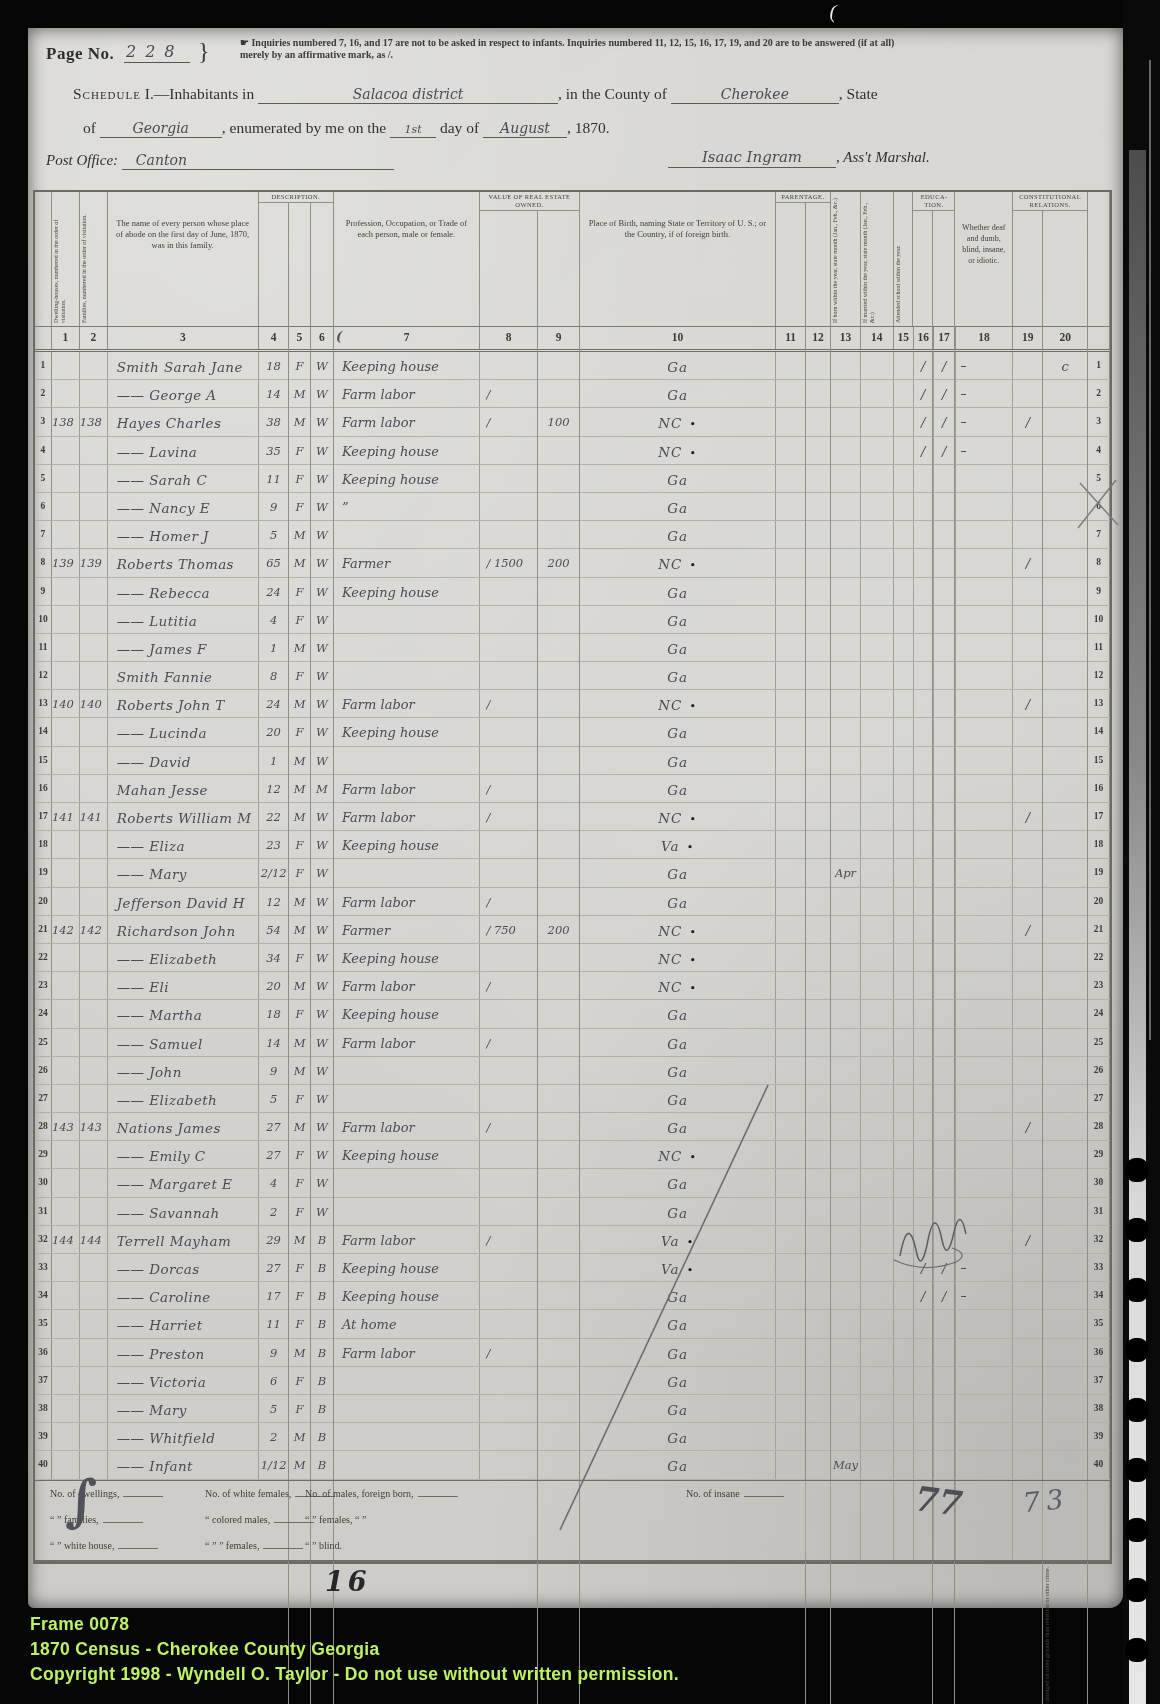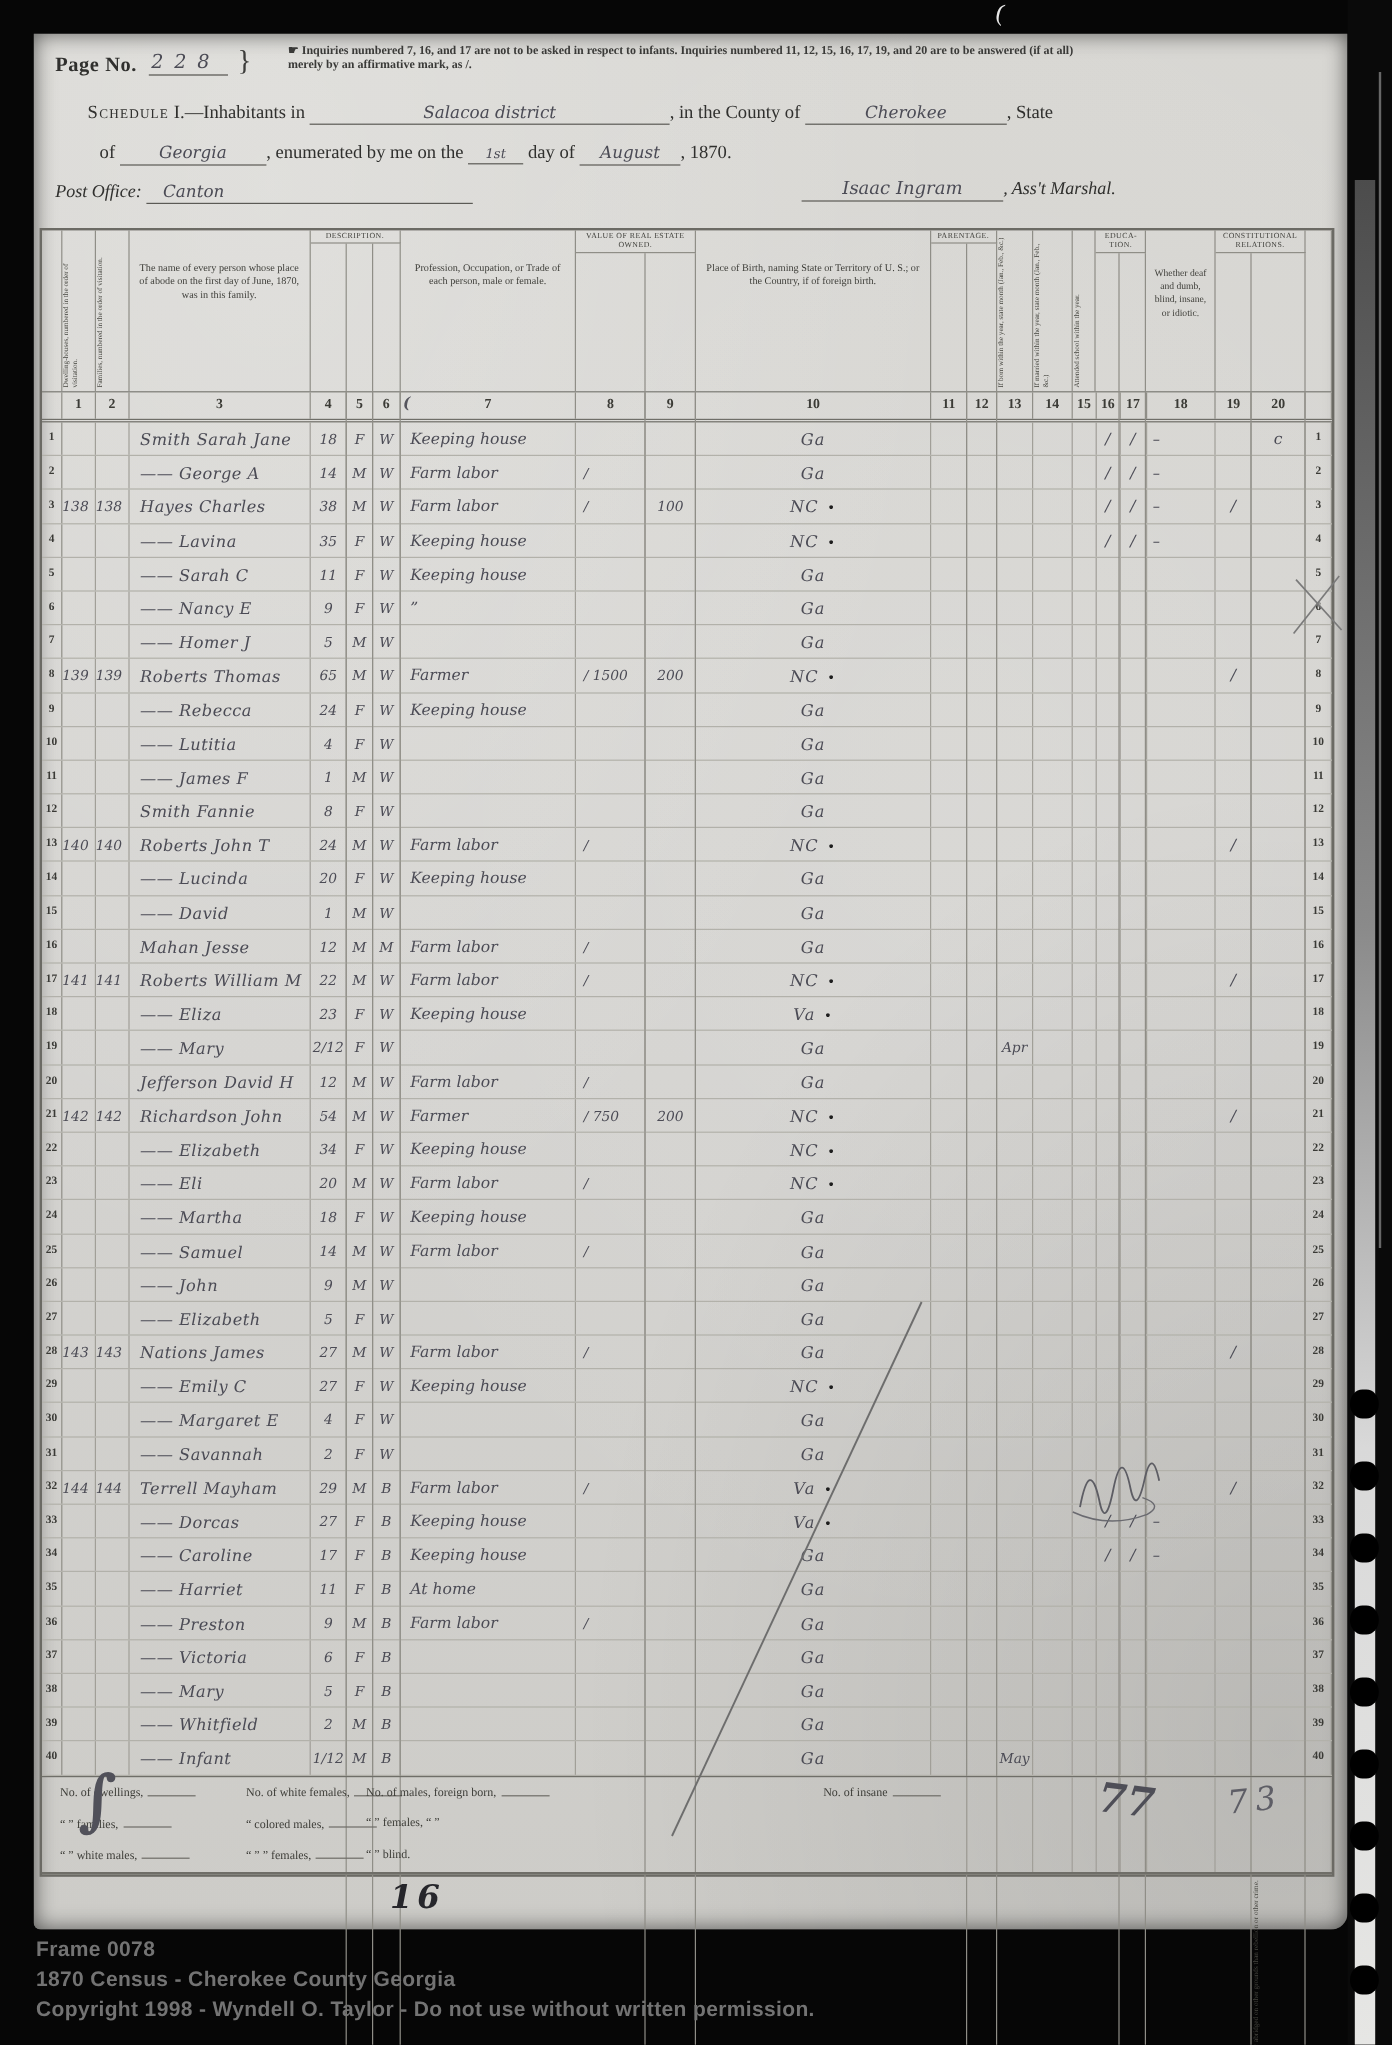--- a/index.html
+++ b/index.html
@@ -94,21 +94,21 @@
   .fca{left:15px;} .fcb{left:170px;} .fcc{left:270px;} .fcd{left:651px;}
   .blank{display:inline-block;width:40px;border-bottom:1px solid #6e6d67;height:9px;margin-left:4px;}
   .f-cell{border-right:1px solid #a19f98;height:100%;}
   .hw77{position:absolute;left:880px;top:0px;font-size:34px;color:#4e4e57;transform:rotate(7deg);font-weight:bold;}
   .hw73{position:absolute;left:988px;top:4px;font-size:27px;color:#5e5e66;transform:rotate(-6deg);letter-spacing:6px;}
   .hwint{position:absolute;left:30px;top:-14px;font-size:56px;color:#51515a;font-weight:bold;}
   .hw16{position:absolute;left:297px;top:1538px;font-size:27px;color:#26262b;letter-spacing:4px;font-weight:bold;}
   
   .overlay{position:absolute;left:0;top:0;width:1095px;height:1580px;pointer-events:none;}
   
-  .caption{position:absolute;left:30px;top:1612px;color:#737373;
+  .caption{position:absolute;left:30px;top:1612px;color:#bef264;
     font-family:"Liberation Sans", sans-serif;font-weight:bold;font-size:17.5px;line-height:25px;letter-spacing:.3px;}
 </style>
 </head>
 <body>
 
 <div class="scan">
 
   <div class="ph pageno-label">Page No.</div>
   <div class="ph hw pageno-val">228</div>
   <div class="ph pageno-brace">}</div>
@@ -1215,21 +1215,21 @@
           <div class="dcell c20 tick hw"></div>
           <div class="dcell rn r">40</div>
         </div>
       </div>
 
     <div class="tfoot">
       <div class="f-left">
         <div class="f-col fca">
           <div><span>No. of dwellings,</span><span class="blank"></span></div>
           <div><span>“  ” families,</span><span class="blank"></span></div>
-          <div><span>“  ” white males,</span><span class="blank"></span></div>
+          <div><span>“  ” white house,</span><span class="blank"></span></div>
         </div>
         <div class="f-col fcb">
           <div><span>No. of white females,</span><span class="blank"></span></div>
           <div><span>“  colored males,</span><span class="blank"></span></div>
           <div><span>“  ”  ”  females,</span><span class="blank"></span></div>
         </div>
         <div class="f-col fcc">
           <div><span>No. of males, foreign born,</span><span class="blank"></span></div>
           <div><span>“  ” females,  “  ”</span></div>
           <div><span>“  ” blind.</span></div>

